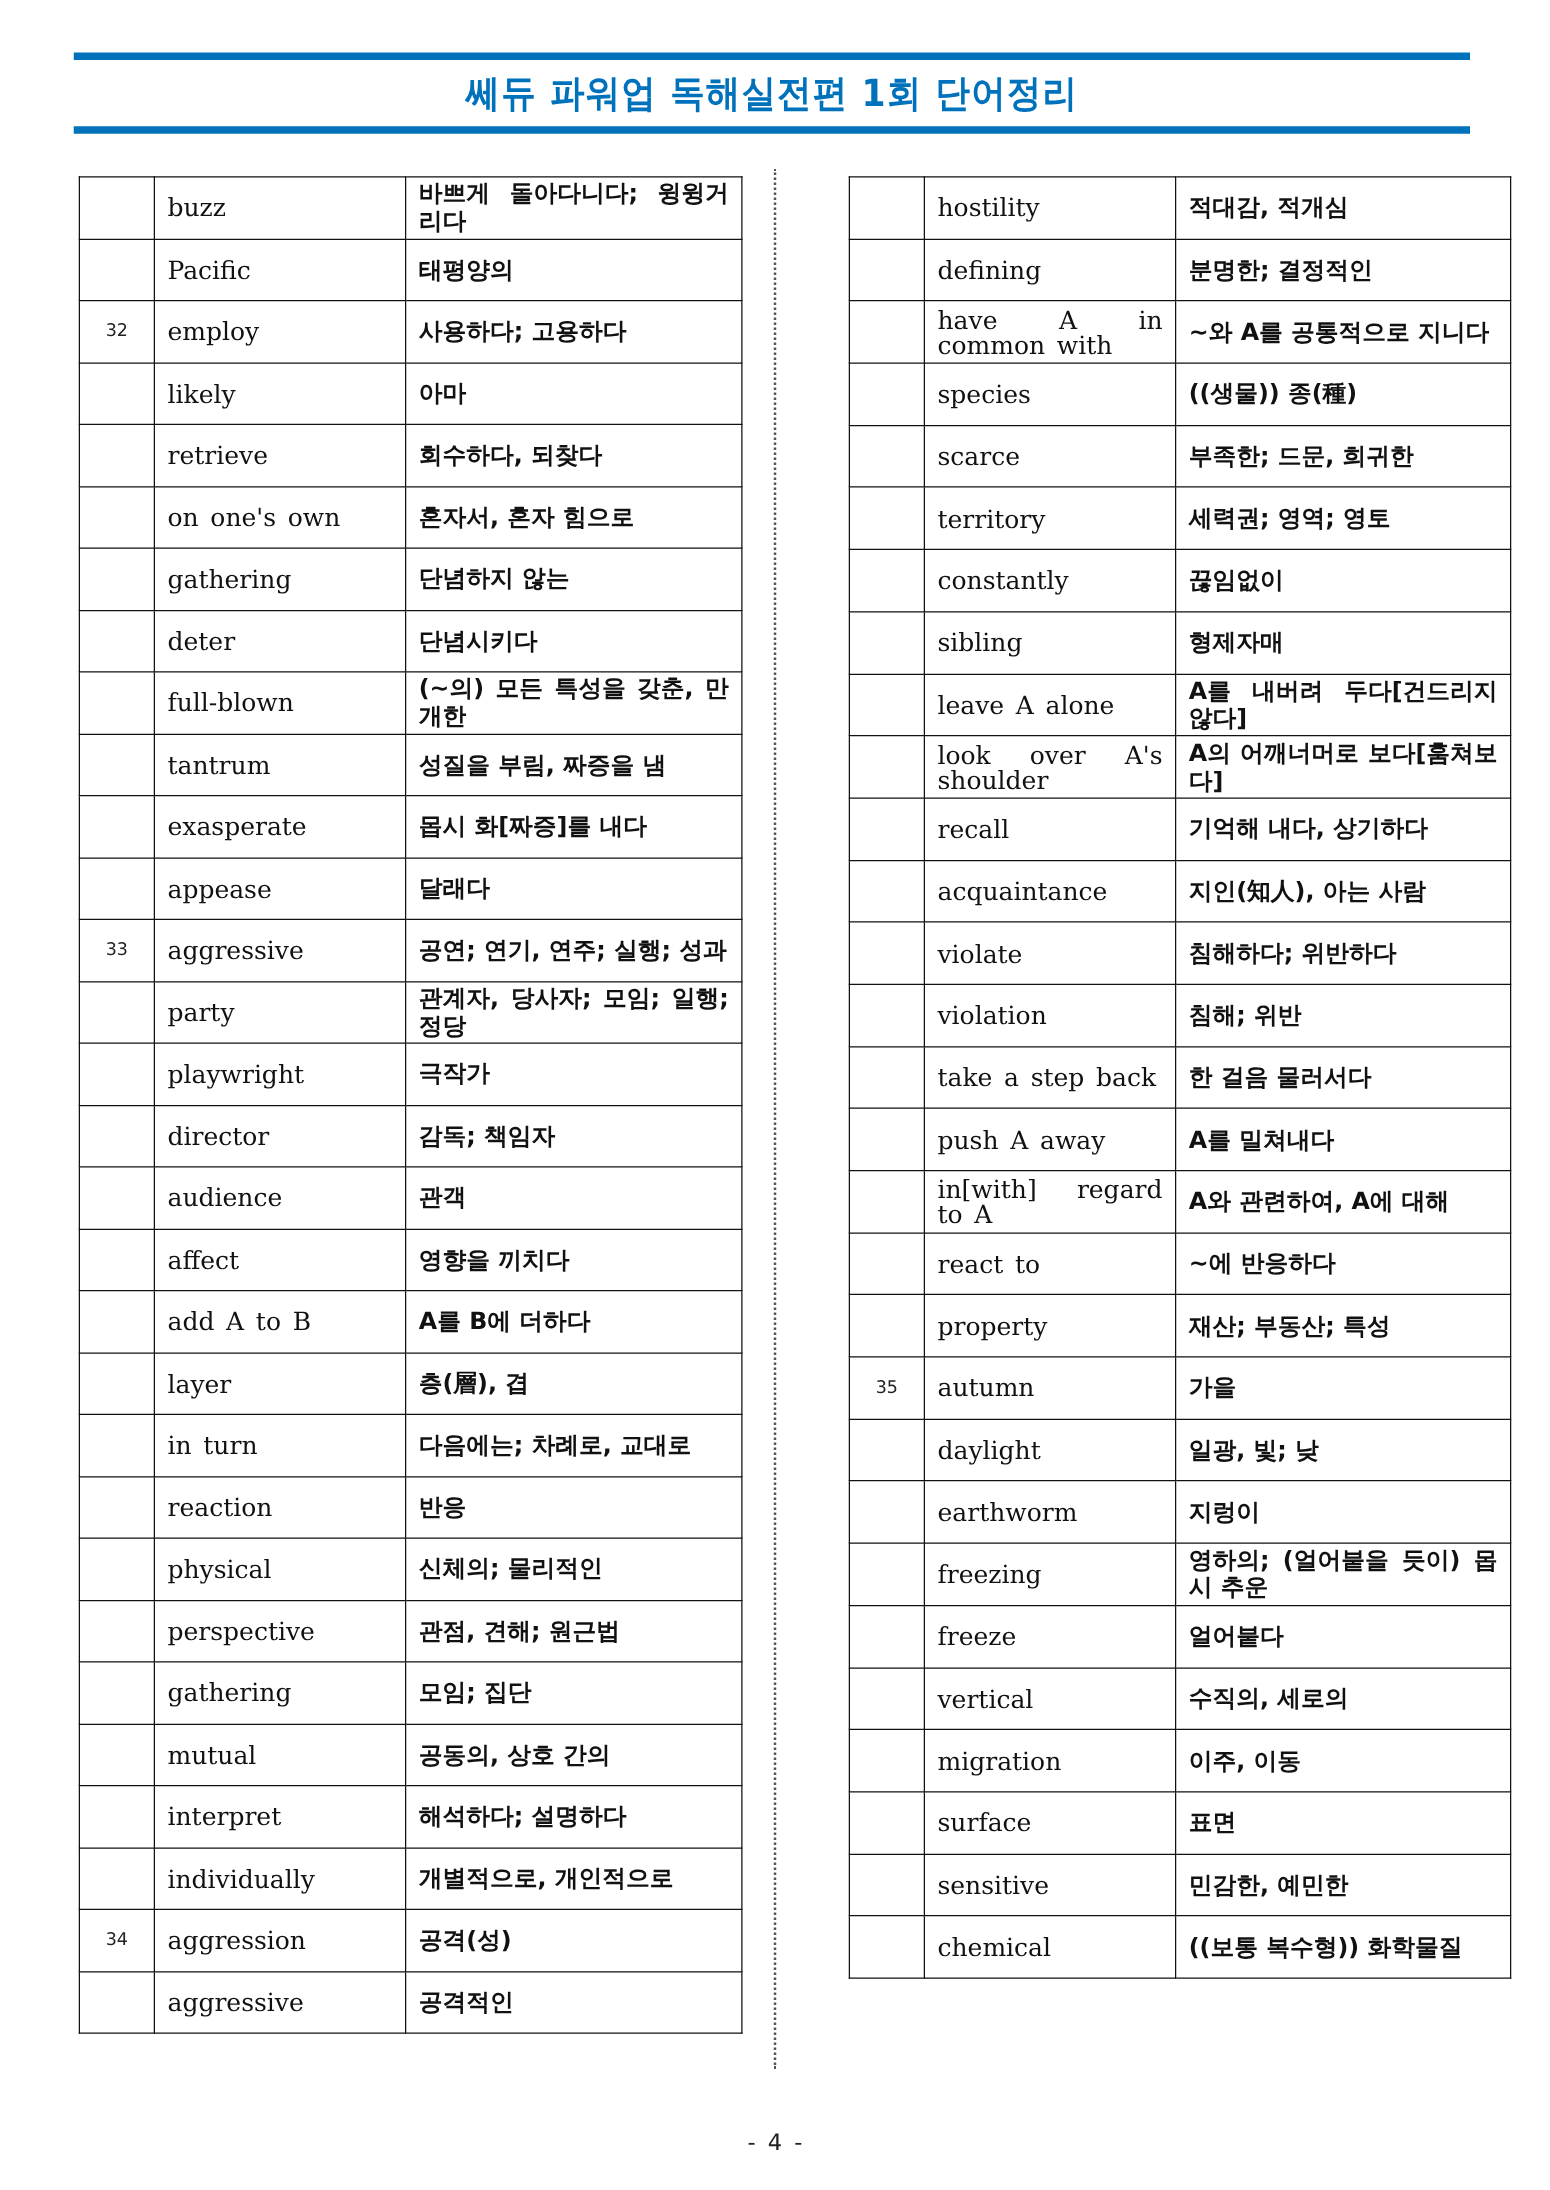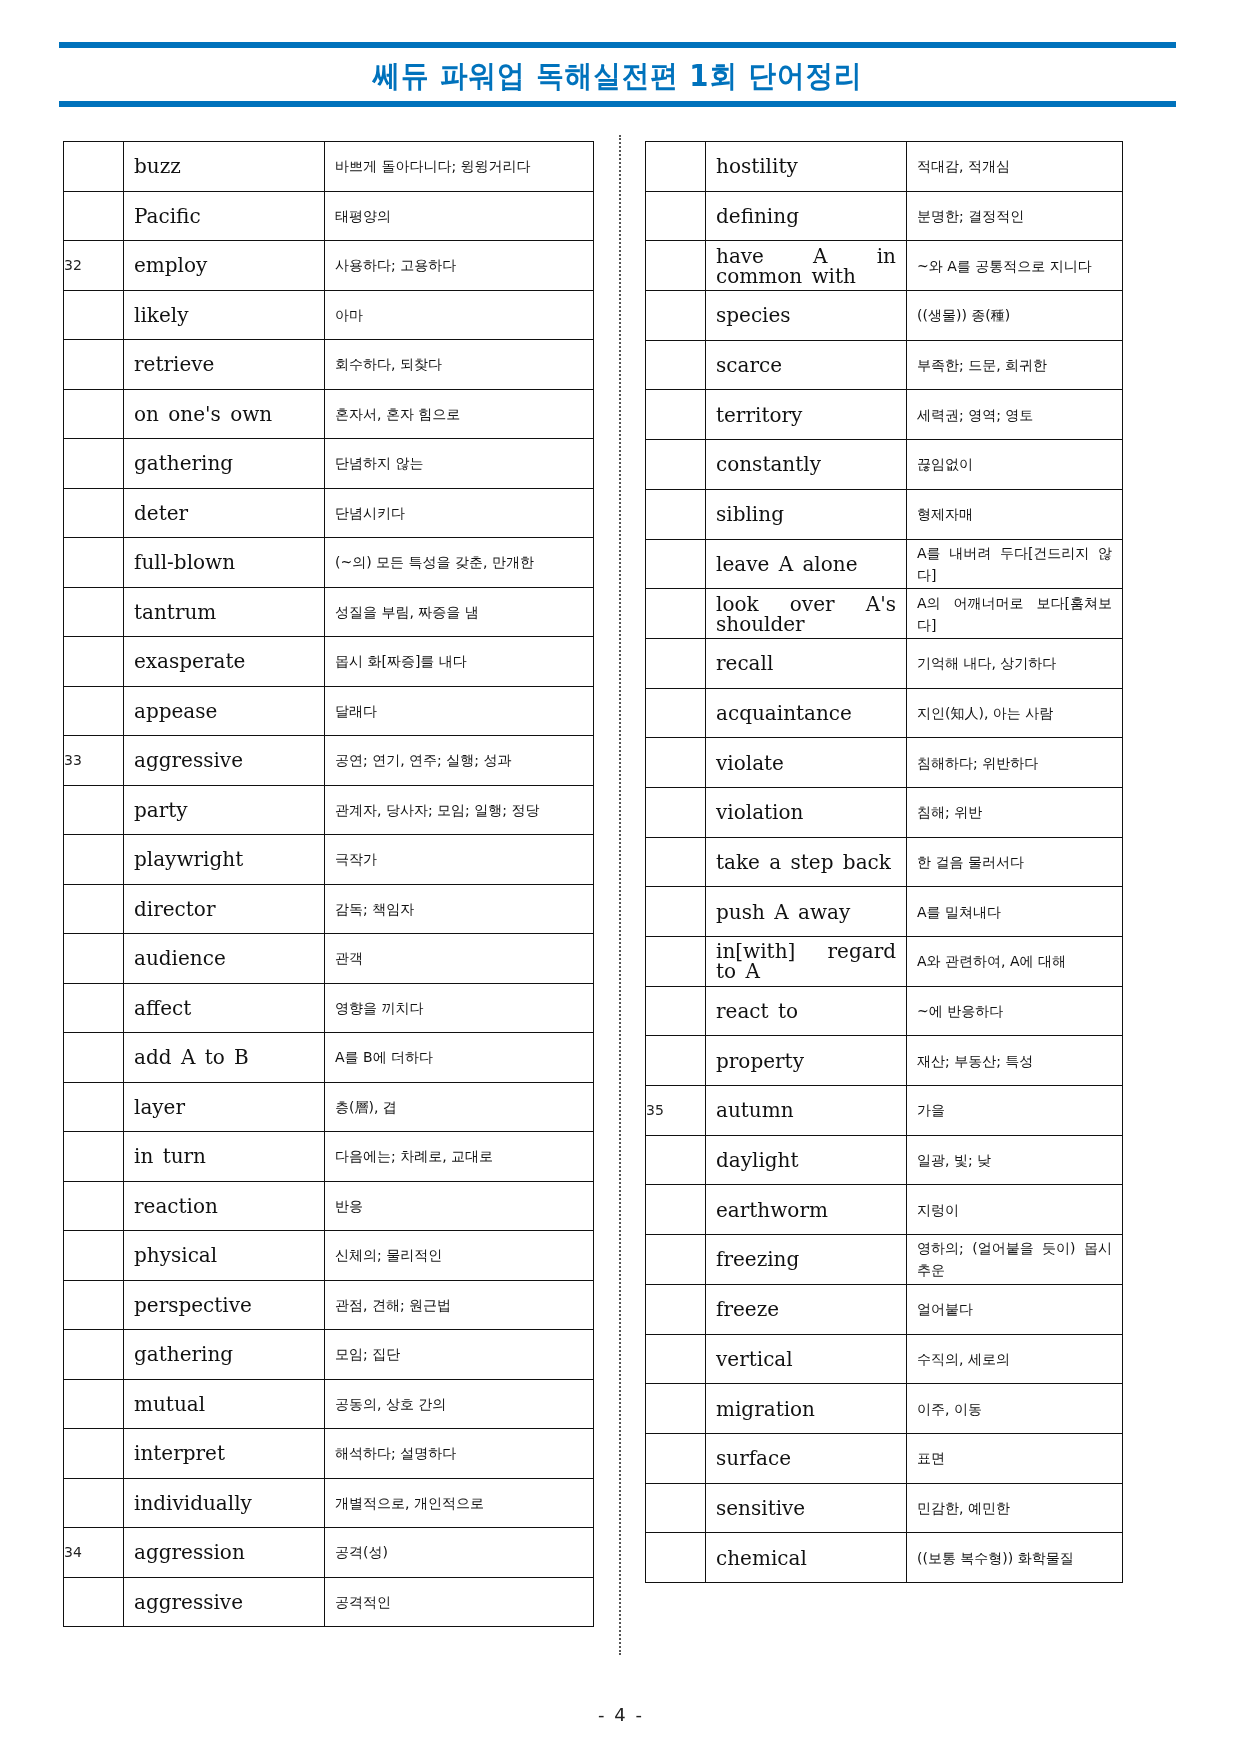--- a/index.html
+++ b/index.html
@@ -9,32 +9,32 @@
   .bar.top { top: 42px; }
   .bar.bottom { top: 101px; }
   .title { position: absolute; left: 59px; width: 1117px; top: 54px; height: 44px;
            text-align: center; font-family: "DejaVu Sans", sans-serif; font-weight: bold;
            font-size: 30px; line-height: 44px; color: #0072bc; letter-spacing: 1px;
            transform: scaleX(0.92); }
   .divider { position: absolute; left: 619px; top: 135px; height: 1520px;
              border-left: 2px dotted #555; }
   table.vocab { position: absolute; border-collapse: collapse; table-layout: fixed; top: 141px; }
   table.vocab.left { left: 63px; width: 531px; }
-  table.vocab.right { left: 645px; width: 478px; }
+  table.vocab.right { left: 679px; width: 530px; }
   table.vocab td { border: 1.5px solid #111; padding: 0; vertical-align: middle; overflow: hidden; }
   table.vocab.left td { height: 48.5px; }
   table.vocab.right td { height: 48.7px; }
-  td.num { width: 60px; font-family: "DejaVu Sans", sans-serif;
+  td.num { width: 60px; text-align: center; font-family: "DejaVu Sans", sans-serif;
            font-size: 14px; color: #222; }
   td.word { width: 200px; padding: 0 10px 0 10px !important; font-family: "DejaVu Serif", "Liberation Serif", serif;
             font-size: 20px; color: #111; text-align: justify; text-align-last: left;
             line-height: 20px; word-spacing: 3px; }
   td.word.wrap { text-align: justify; text-align-last: left; }
   td.meaning { padding: 0 10px 0 10px !important; font-family: "DejaVu Sans", sans-serif;
-               font-size: 14px; color: #111; line-height: 22px; text-align: justify; }
+               font-size: 19px; color: #111; line-height: 22px; text-align: justify; font-weight: bold; }
   .page-num { position: absolute; left: 0; width: 1240px; top: 1704px; text-align: center;
               font-family: "DejaVu Sans", sans-serif; font-size: 18px; color: #222; word-spacing: 4px; }
 </style>
 </head>
 <body>
 
 <div class="bar top"></div>
 <div class="title">쎄듀 파워업 독해실전편 1회 단어정리</div>
 <div class="bar bottom"></div>
 

